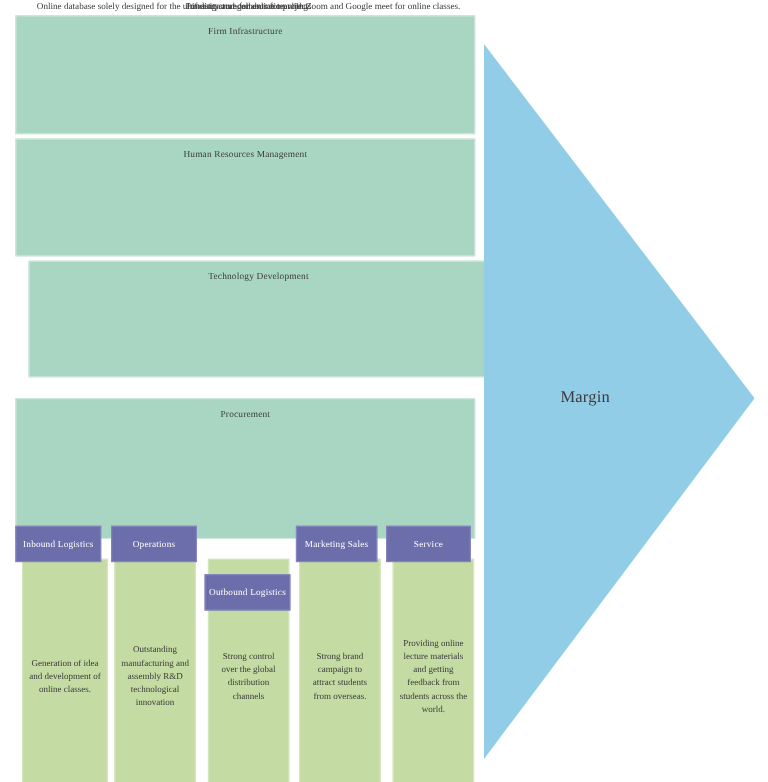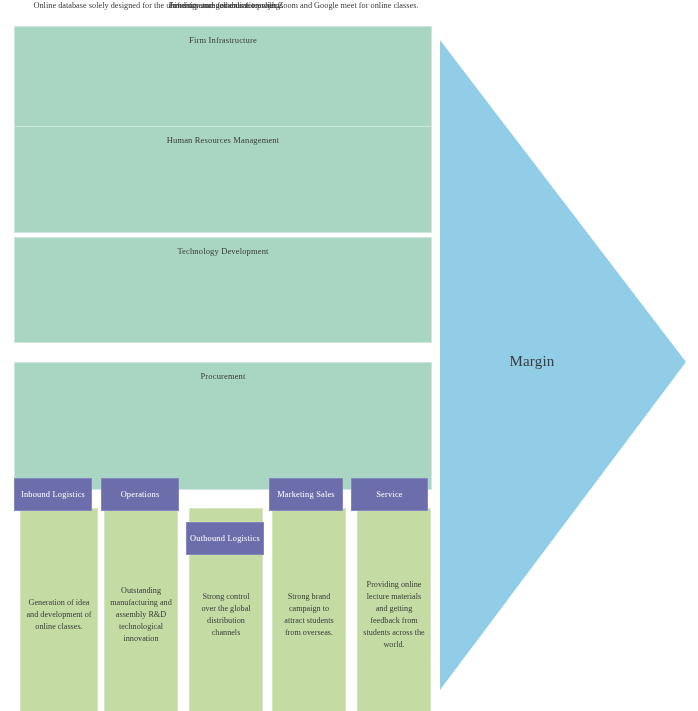--- a/index.html
+++ b/index.html
@@ -45,23 +45,23 @@
   .band-desc {
     position: absolute;
     left: 6px;
     width: 440px;
     text-align: center;
     font-size: 8.3px;
     line-height: 1.35;
     color: #3b3b3b;
   }
 
-  #band-firm       { top: 14px;  height: 108px; margin-top: 12px; }
+  #band-firm       { top: 14px;  height: 108px; }
   #band-hr         { top: 126px; height: 107px; }
-  #band-tech       { top: 237px; height: 106px; }
+  #band-tech       { top: 237px; height: 106px; margin-left: 12px; }
   #band-procure    { top: 362px; height: 128px; }
 
   
   .band-desc { position: absolute; }
 
   
   .primary-col {
     position: absolute;
     top: 478px;
   }

